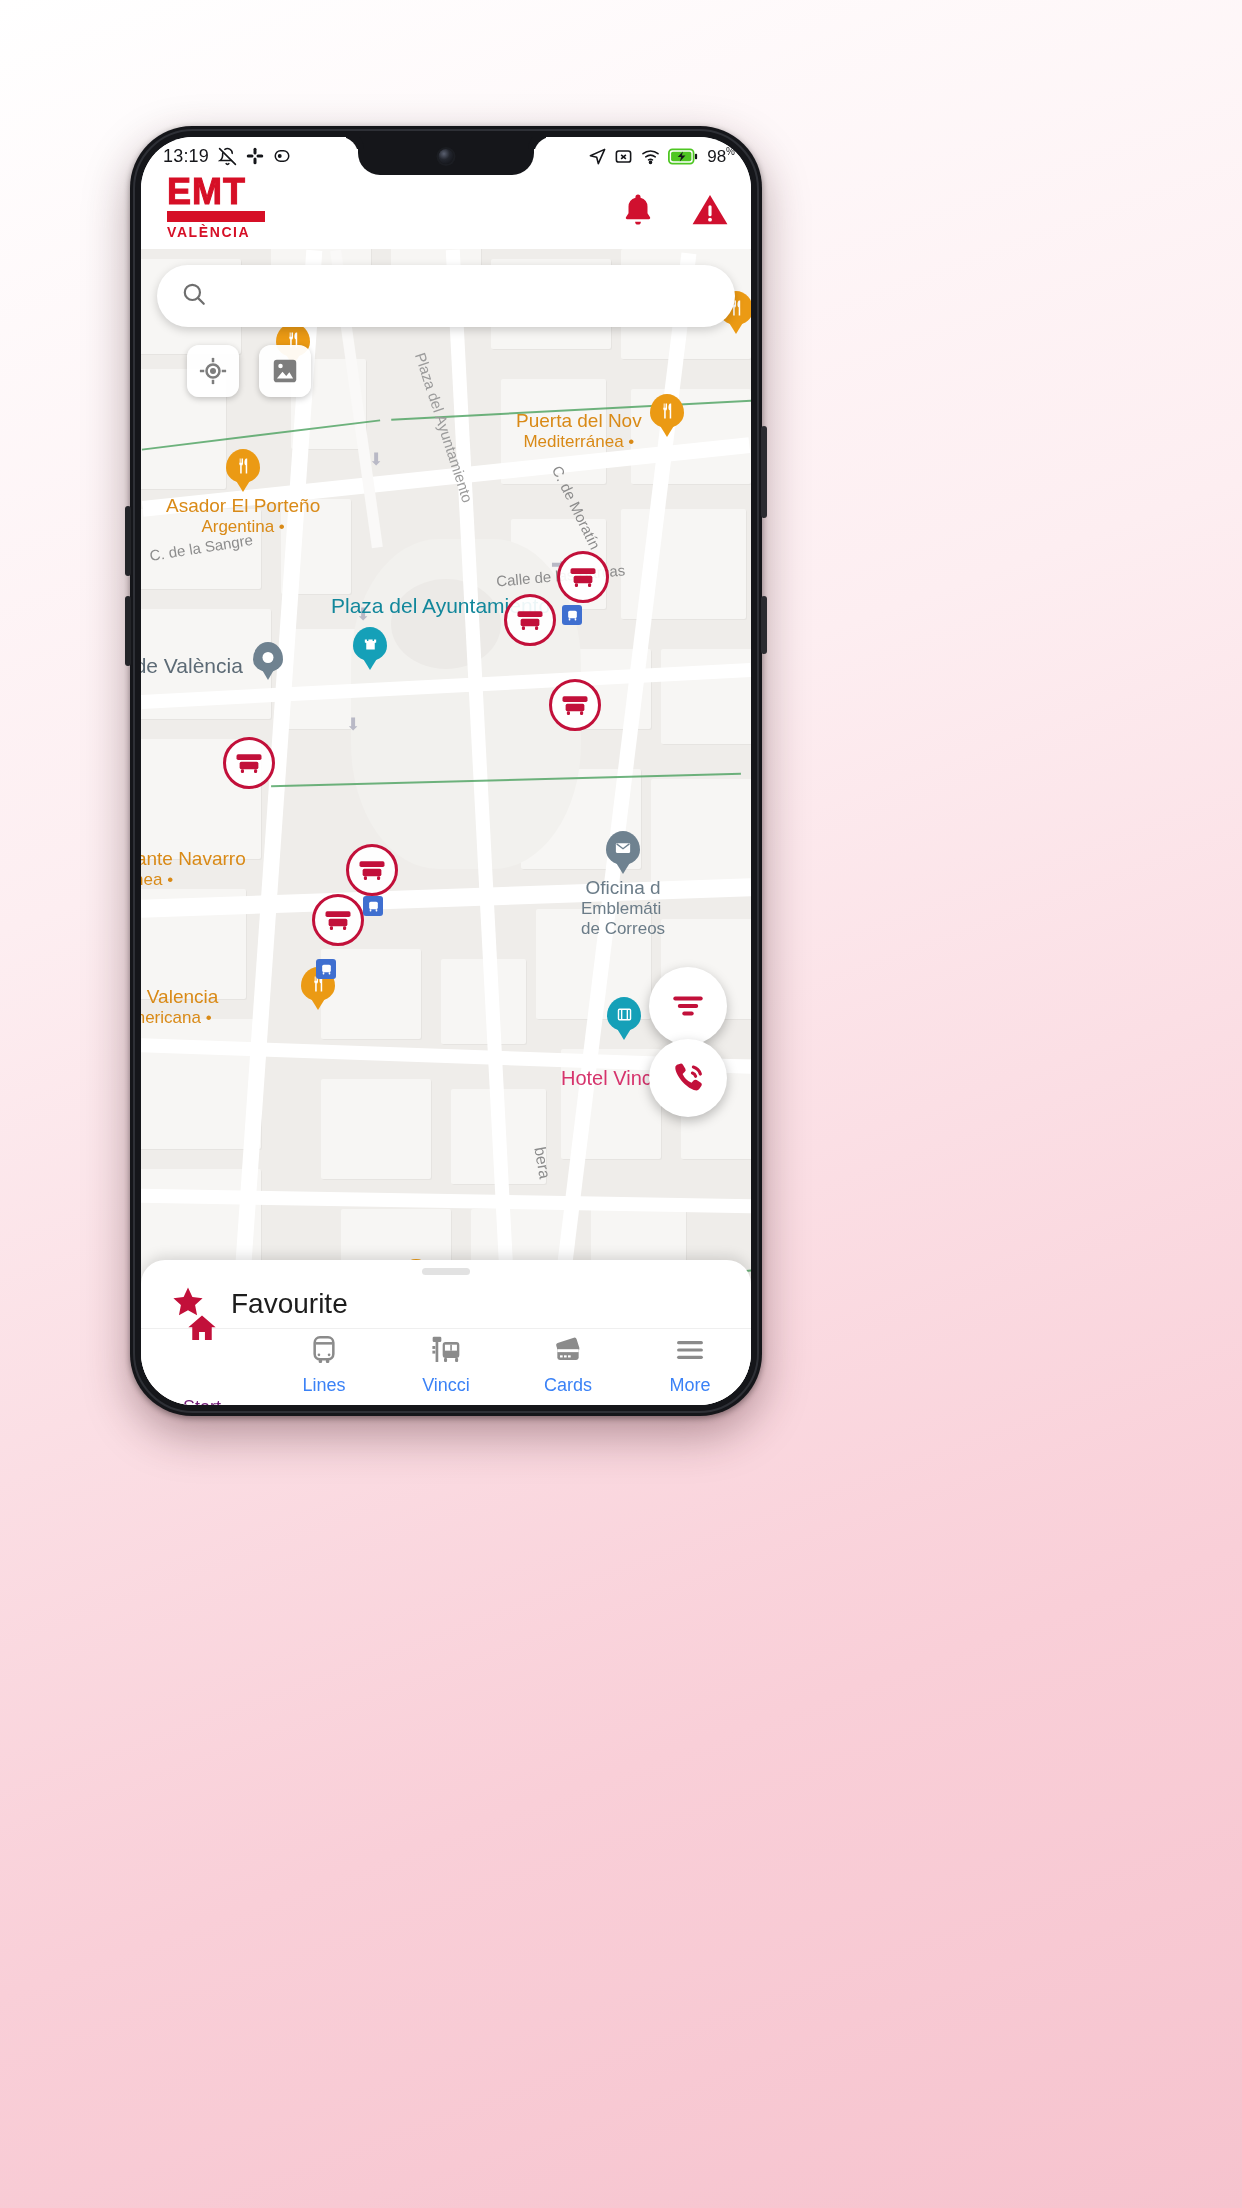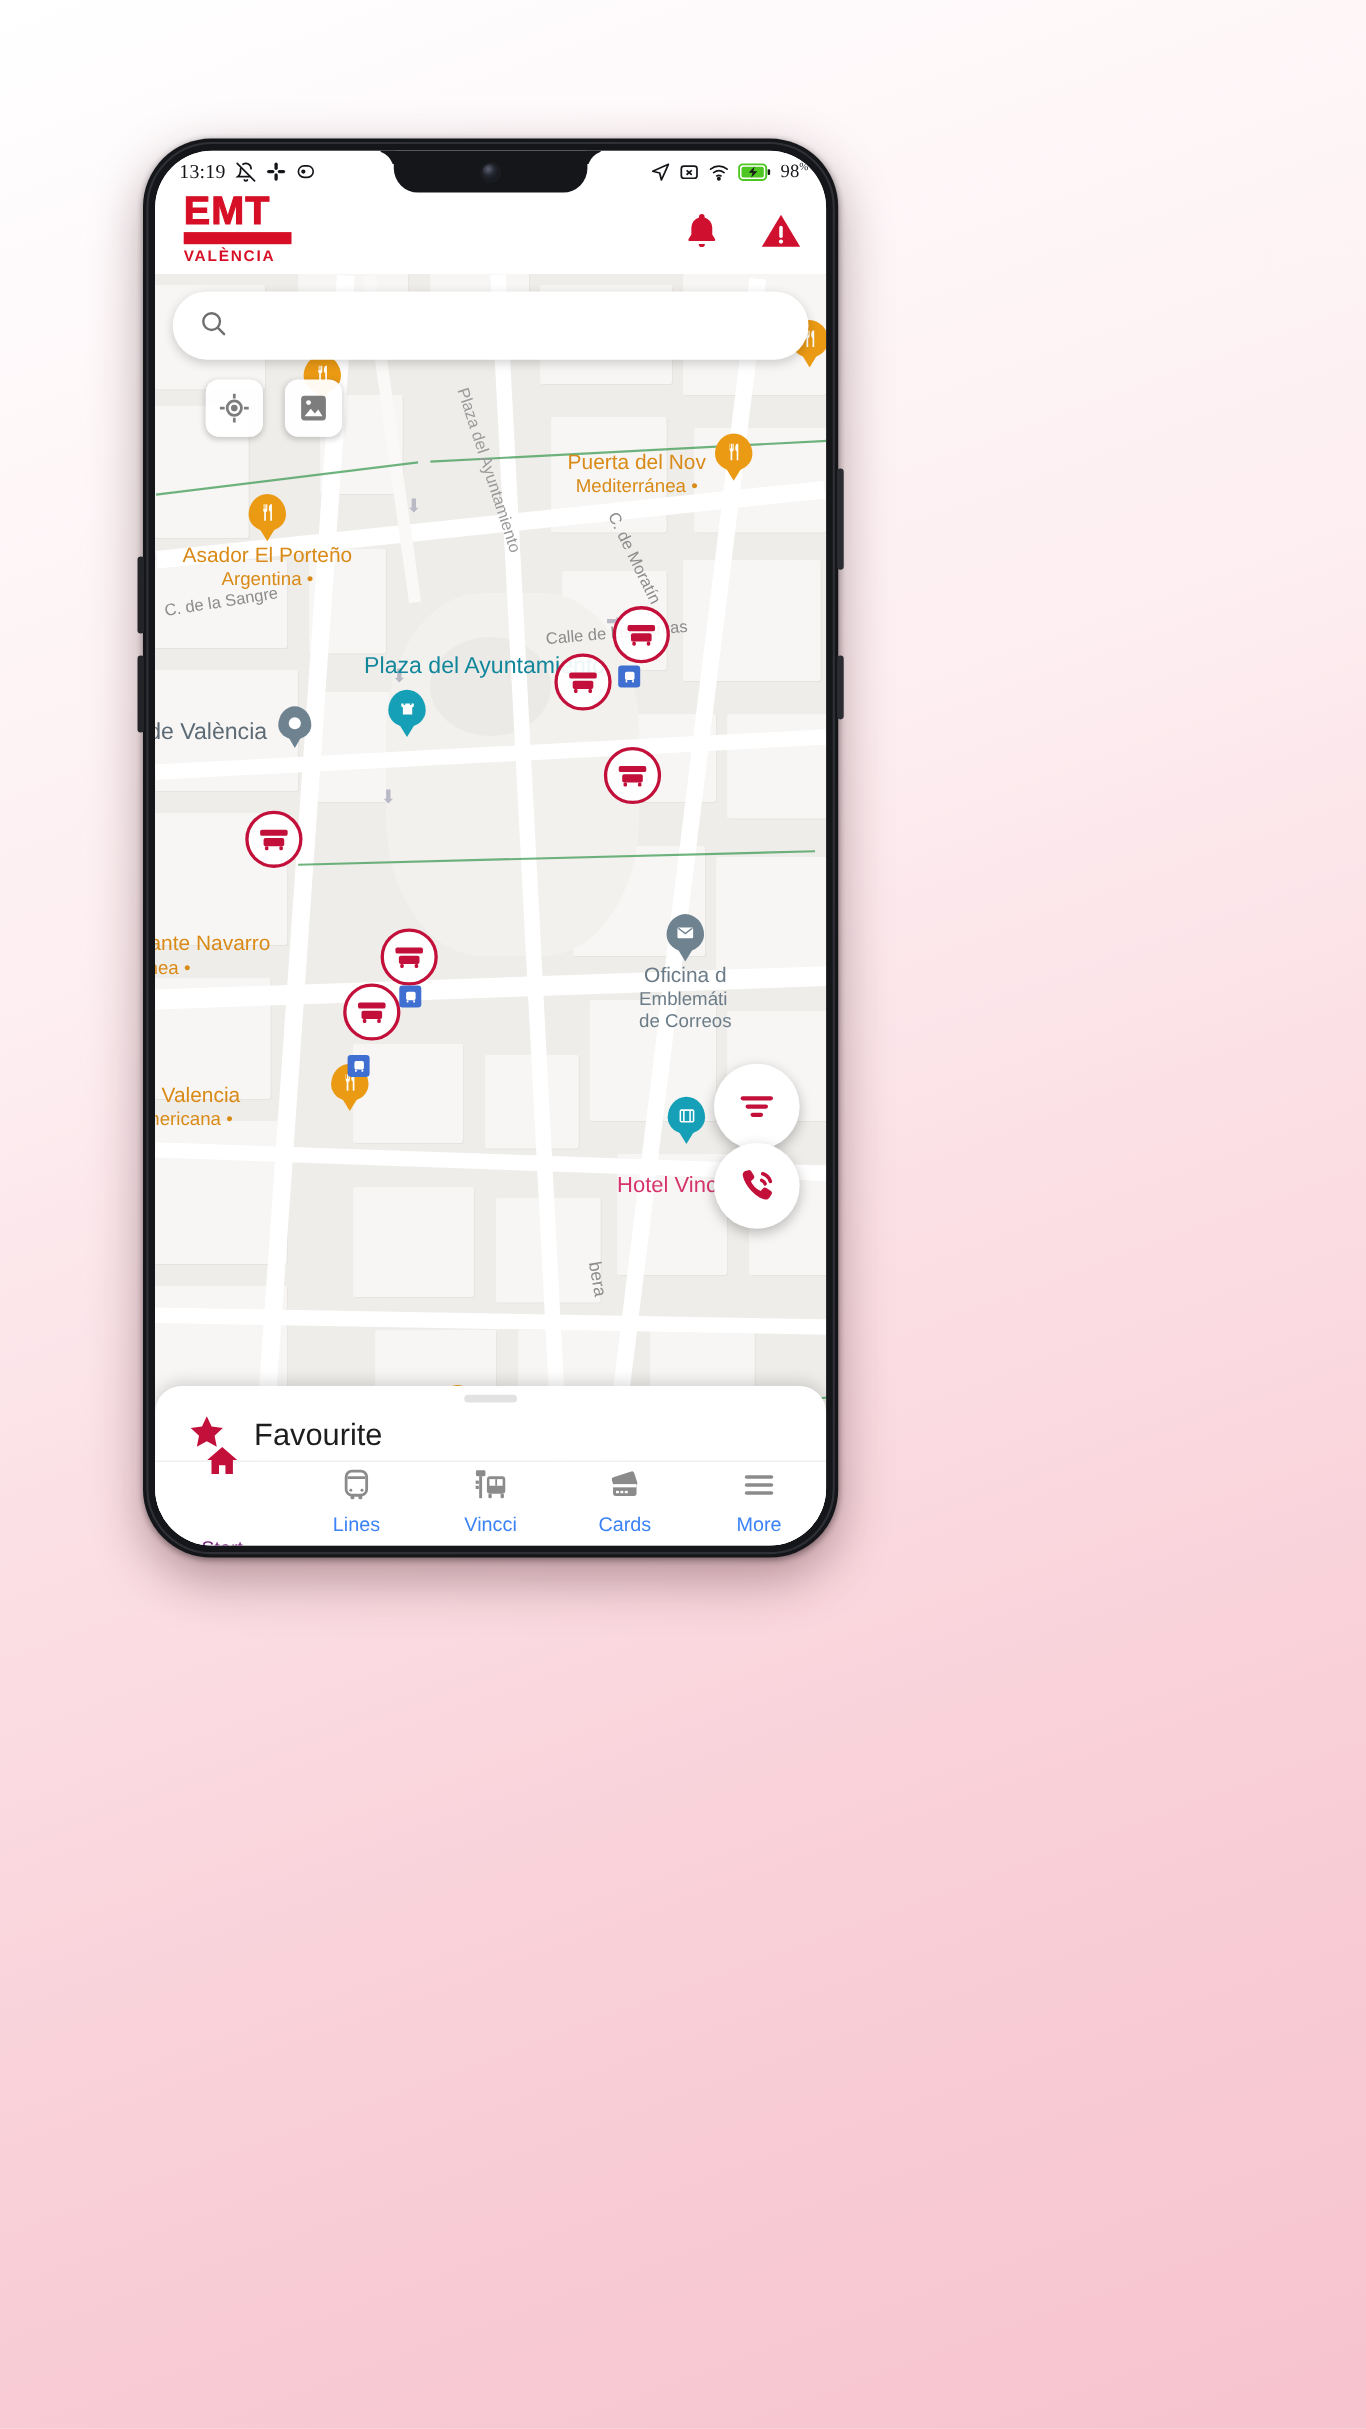--- a/index.html
+++ b/index.html
@@ -66,21 +66,21 @@
 
   
   #statusbar {
     position: relative; z-index: 30;
     height: 38px; width: 100%;
     display: flex; align-items: center; justify-content: space-between;
     padding: 0 16px 0 22px;
     font-size: 17px; color: #15161a; font-weight: 500;
     background: #fff;
   }
-  .sb-left, .sb-right { display:flex; align-items:center; gap:7px;font-family:Liberation Serif, serif; }
+  .sb-left, .sb-right { display:flex; align-items:center; gap:7px; }
   .sb-left { gap: 9px; }
   #clock { font-size: 18px; letter-spacing:.2px; }
   .sb-ico { display:inline-flex; align-items:center; }
   .batt-pct { font-size: 17px; margin-left: 2px; }
   .batt-pct sup { font-size: 10px; }
 
   
   #appbar {
     position:relative; z-index: 20;
     height: 74px; background: #fff;

